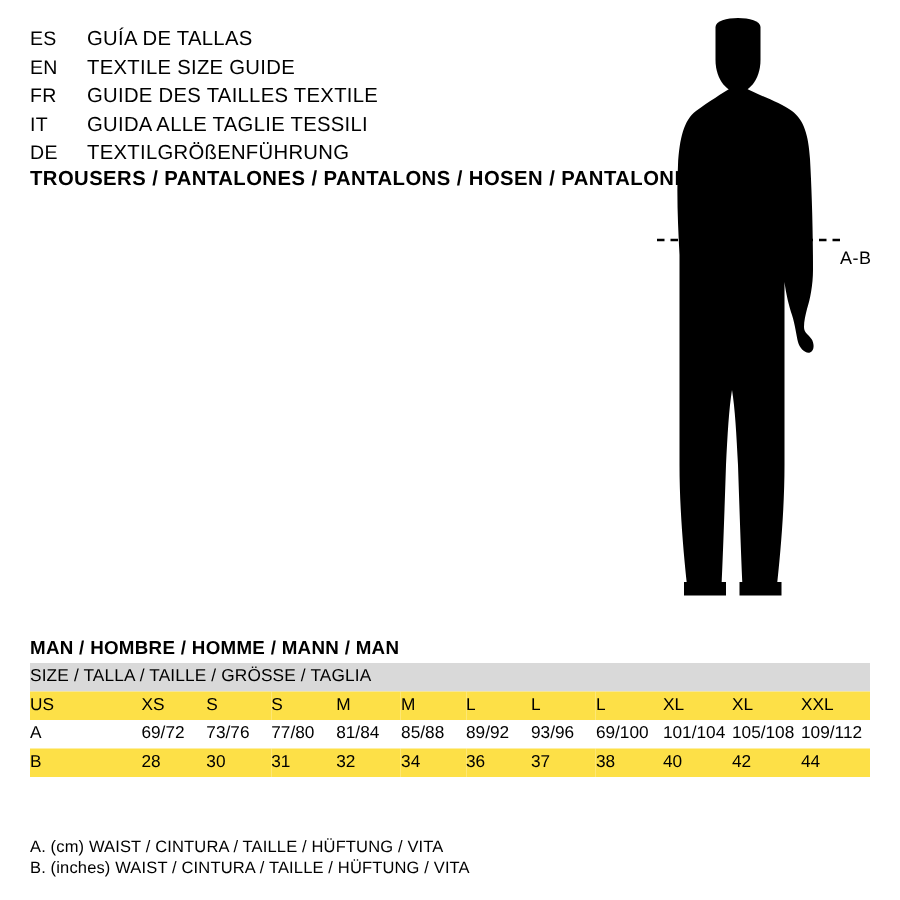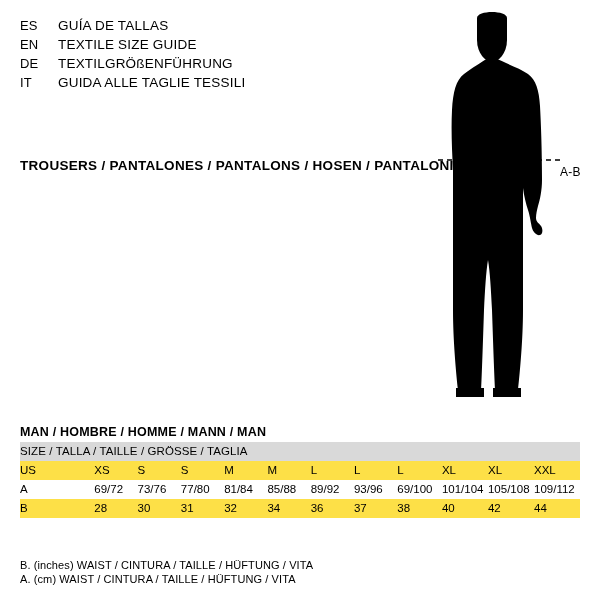--- a/index.html
+++ b/index.html
@@ -41,21 +41,20 @@
   }
 
   
   .category-title {
     position: absolute;
     top: 111px;
     left: 20px;
     font-size: 13.5px;
     font-weight: bold;
     letter-spacing: 0.3px;
-    margin-top: 47px;
   }
 
   
   .figure-wrap {
     position: absolute;
     top: 10px;
     left: 400px;
     width: 200px;
     height: 400px;
   }
@@ -129,26 +128,30 @@
 <div class="lang-block">
   <div class="lang-row">
     <span class="lang-code">ES</span>
     <span class="lang-text">GUÍA DE TALLAS</span>
   </div>
   <div class="lang-row">
     <span class="lang-code">EN</span>
     <span class="lang-text">TEXTILE SIZE GUIDE</span>
   </div>
   <div class="lang-row">
+    <span class="lang-code">FR</span>
+    <span class="lang-text">GUIDE DES TAILLES TEXTILE</span>
+  </div>
+  <div class="lang-row">
+    <span class="lang-code">IT</span>
+    <span class="lang-text">GUIDA ALLE TAGLIE TESSILI</span>
+  </div>
+  <div class="lang-row">
     <span class="lang-code">DE</span>
     <span class="lang-text">TEXTILGRÖßENFÜHRUNG</span>
-  </div>
-  <div class="lang-row">
-    <span class="lang-code">IT</span>
-    <span class="lang-text">GUIDA ALLE TAGLIE TESSILI</span>
   </div>
 </div>
 
 <div class="category-title">TROUSERS / PANTALONES / PANTALONS / HOSEN / PANTALONI</div>
 
 <div class="figure-wrap">
   <svg width="200" height="400" viewBox="0 0 200 400">
 
     <path d="M77,8 C77,0 107,0 107,8 L107,30 C107,44 98,52 92,52 C86,52 77,44 77,30 Z" fill="#000"></path>
 
@@ -233,15 +236,15 @@
         <td class="val">38</td>
         <td class="val">40</td>
         <td class="val">42</td>
         <td class="val">44</td>
       </tr>
     </tbody>
   </table>
 </div>
 
 <div class="footnotes">
+  <div>A. (cm) WAIST / CINTURA / TAILLE / HÜFTUNG / VITA</div>
   <div>B. (inches) WAIST / CINTURA / TAILLE / HÜFTUNG / VITA</div>
-  <div>A. (cm) WAIST / CINTURA / TAILLE / HÜFTUNG / VITA</div>
 </div>
 
 </body></html>

